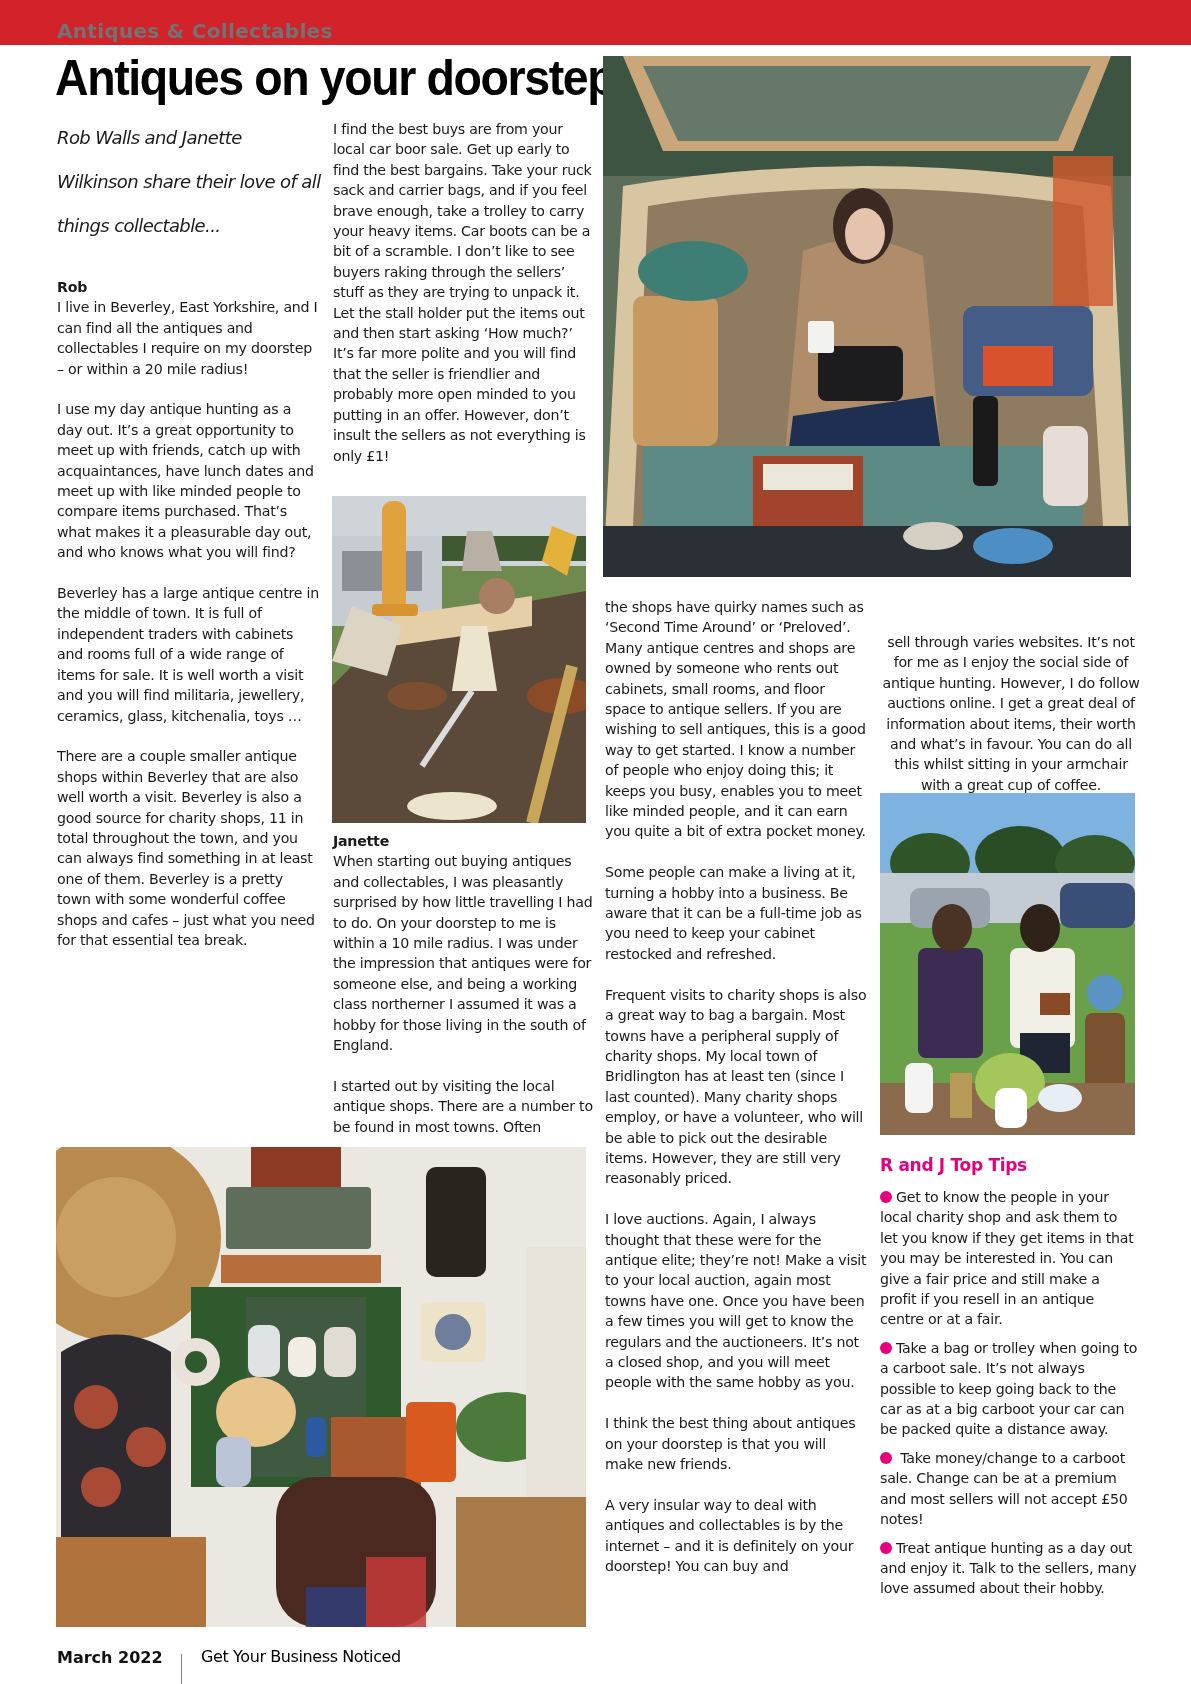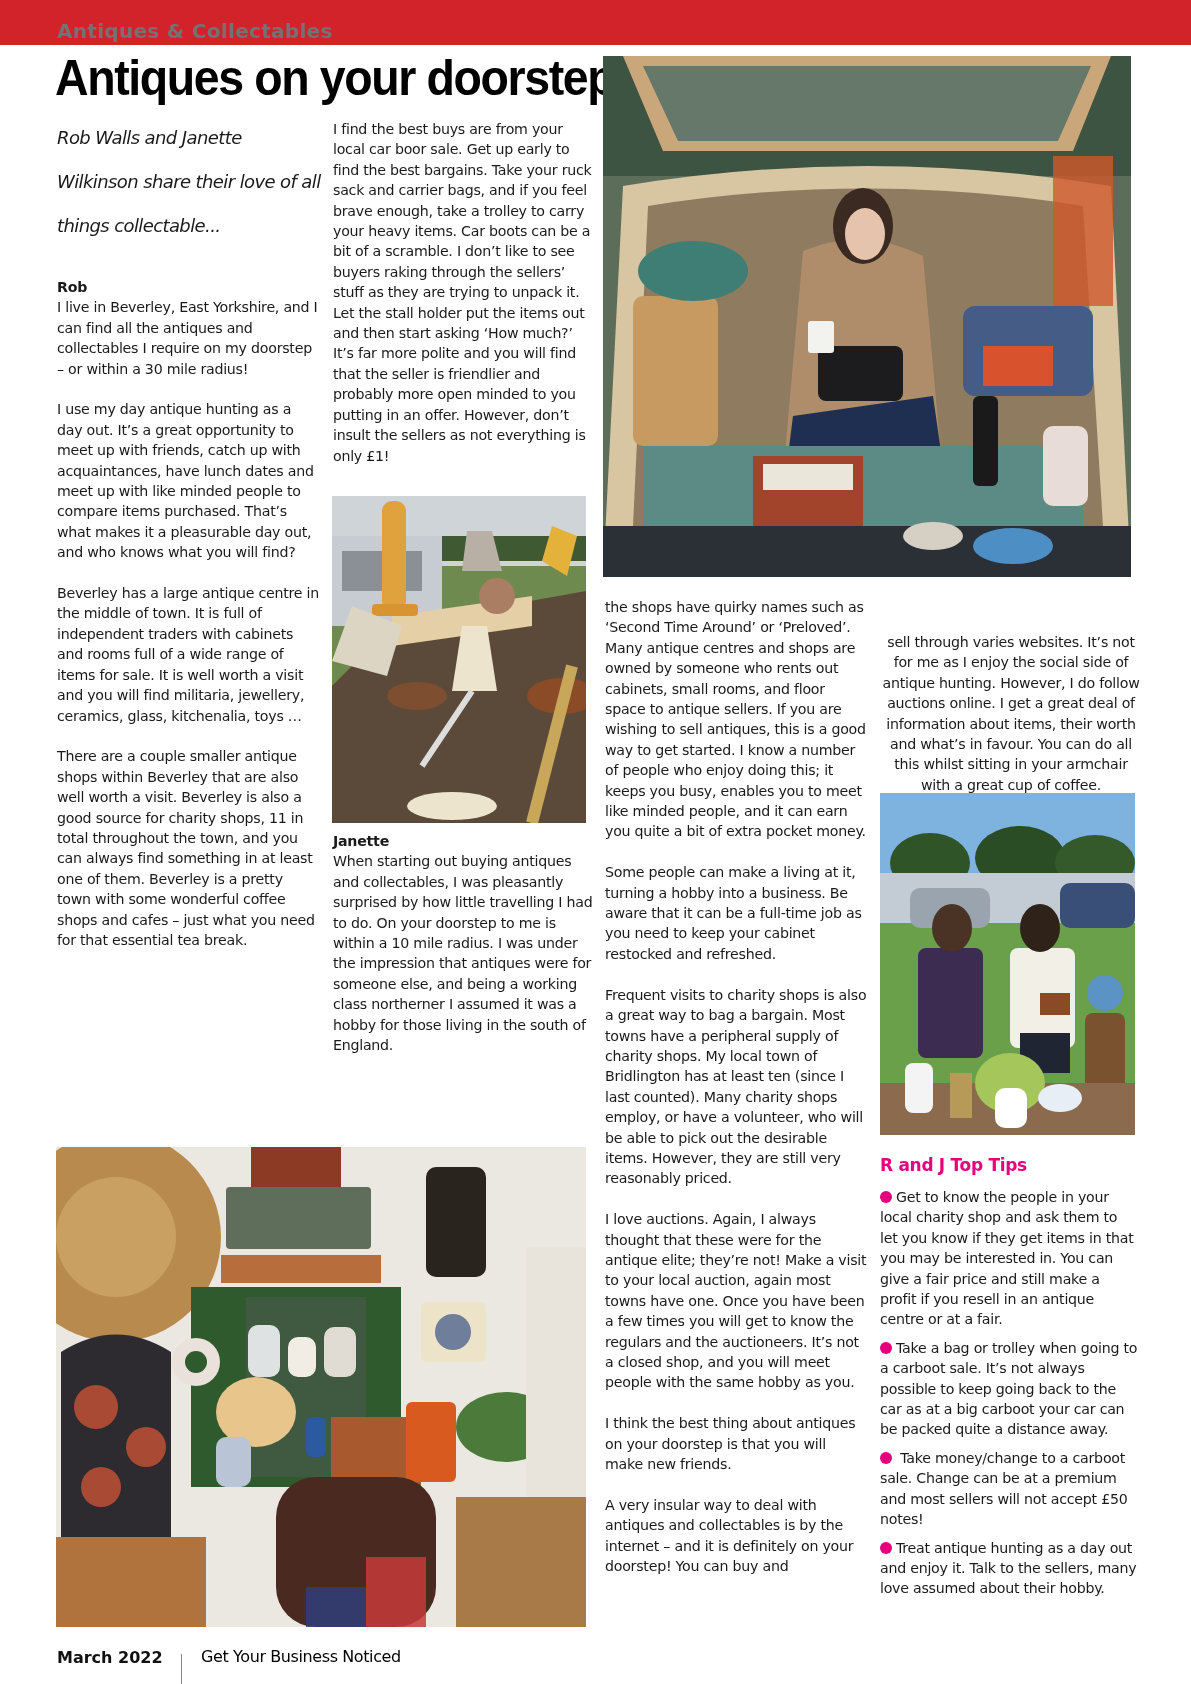--- a/index.html
+++ b/index.html
@@ -73,21 +73,21 @@
 </head>
 <body>
 
 <div class="topbar"></div>
 <div class="section-label">Antiques &amp; Collectables</div>
 <div class="headline">Antiques on your doorstep</div>
 <div class="standfirst">Rob Walls and Janette Wilkinson share their love of all things collectable...</div>
 
 <div class="col" style="left:57px; top:277px; width:262px;">
   <div class="subhead">Rob</div>
-  <p>I live in Beverley, East Yorkshire, and I can find all the antiques and collectables I require on my doorstep – or within a 30 mile radius!</p>
+  <p>I live in Beverley, East Yorkshire, and I can find all the antiques and collectables I require on my doorstep – or within a 20 mile radius!</p>
   <p> I use my day antique hunting as a day out.  It’s a great opportunity to meet up with friends, catch up with acquaintances, have lunch dates and meet up with like minded people to compare items purchased.  That’s what makes it a pleasurable day out, and who knows what you will find?</p>
   <p>Beverley has a large antique centre in the middle of town.  It is full of independent traders with cabinets and rooms full of a wide range of items for sale.  It is well worth a visit and you will find militaria, jewellery, ceramics, glass, kitchenalia, toys …</p>
   <p>There are a couple smaller antique shops within Beverley that are also well worth a visit.  Beverley is also a good source for charity shops, 11 in total throughout the town, and you can always find something in at least one of them.  Beverley is a pretty town with some wonderful coffee shops and cafes – just what you need for that essential tea break.</p>
 </div>
 
 <div class="col" style="left:333px; top:119px; width:260px;">
   <p>I find the best buys are from your local car boor sale.  Get up early to find the best bargains.  Take your ruck sack and carrier bags, and if you feel brave enough, take a trolley to carry your heavy items.  Car boots can be a bit of a scramble.  I don’t like to see buyers raking through the sellers’ stuff as they are trying to unpack it.  Let the stall holder put the items out and then start asking ‘How much?’ It’s far more polite and you will find that the seller is friendlier and probably more open minded to you putting in an offer.  However, don’t insult the sellers as not everything is only £1!</p>
 </div>
 
 <div class="photo" style="left:332px; top:496px; width:254px; height:327px;">
@@ -110,20 +110,21 @@
     <polygon points="135,35 160,35 170,75 130,75" fill="#b8b0a4"></polygon>
     <polygon points="220,30 245,40 235,80 210,65" fill="#e4b23a"></polygon>
     <line x1="240" y1="170" x2="200" y2="327" stroke="#c9a75a" stroke-width="12"></line>
     <ellipse cx="120" cy="310" rx="45" ry="14" fill="#ece4cc"></ellipse>
   </svg>
 </div>
 
 <div class="col" style="left:333px; top:831px; width:260px;">
   <div class="subhead">Janette</div>
   <p>When starting out buying antiques and collectables, I was pleasantly surprised by how little travelling I had to do.  On your doorstep to me is within a 10 mile radius.  I was under the impression that antiques were for someone else, and being a working class northerner I assumed it was a hobby for those living in the south of England.</p>
+  <p>I started out by visiting the local antique shops.  There are a number to be found in most towns.  Often</p>
 </div>
 
 <div class="photo" style="left:603px; top:56px; width:528px; height:521px;">
   <svg viewBox="0 0 528 521" preserveAspectRatio="none">
     <rect width="528" height="521" fill="#5c6e5a"></rect>
     <rect width="528" height="120" fill="#3e5442"></rect>
     <polygon points="20,0 508,0 470,95 60,95" fill="#c9a77a"></polygon>
     <polygon points="40,10 488,10 455,85 75,85" fill="#66786a"></polygon>
     <path d="M20,130 Q264,90 508,130 L528,521 L0,521 Z" fill="#d8c6a3"></path>
     <path d="M45,150 Q264,115 480,150 L500,470 L30,470 Z" fill="#8f7b60"></path>

